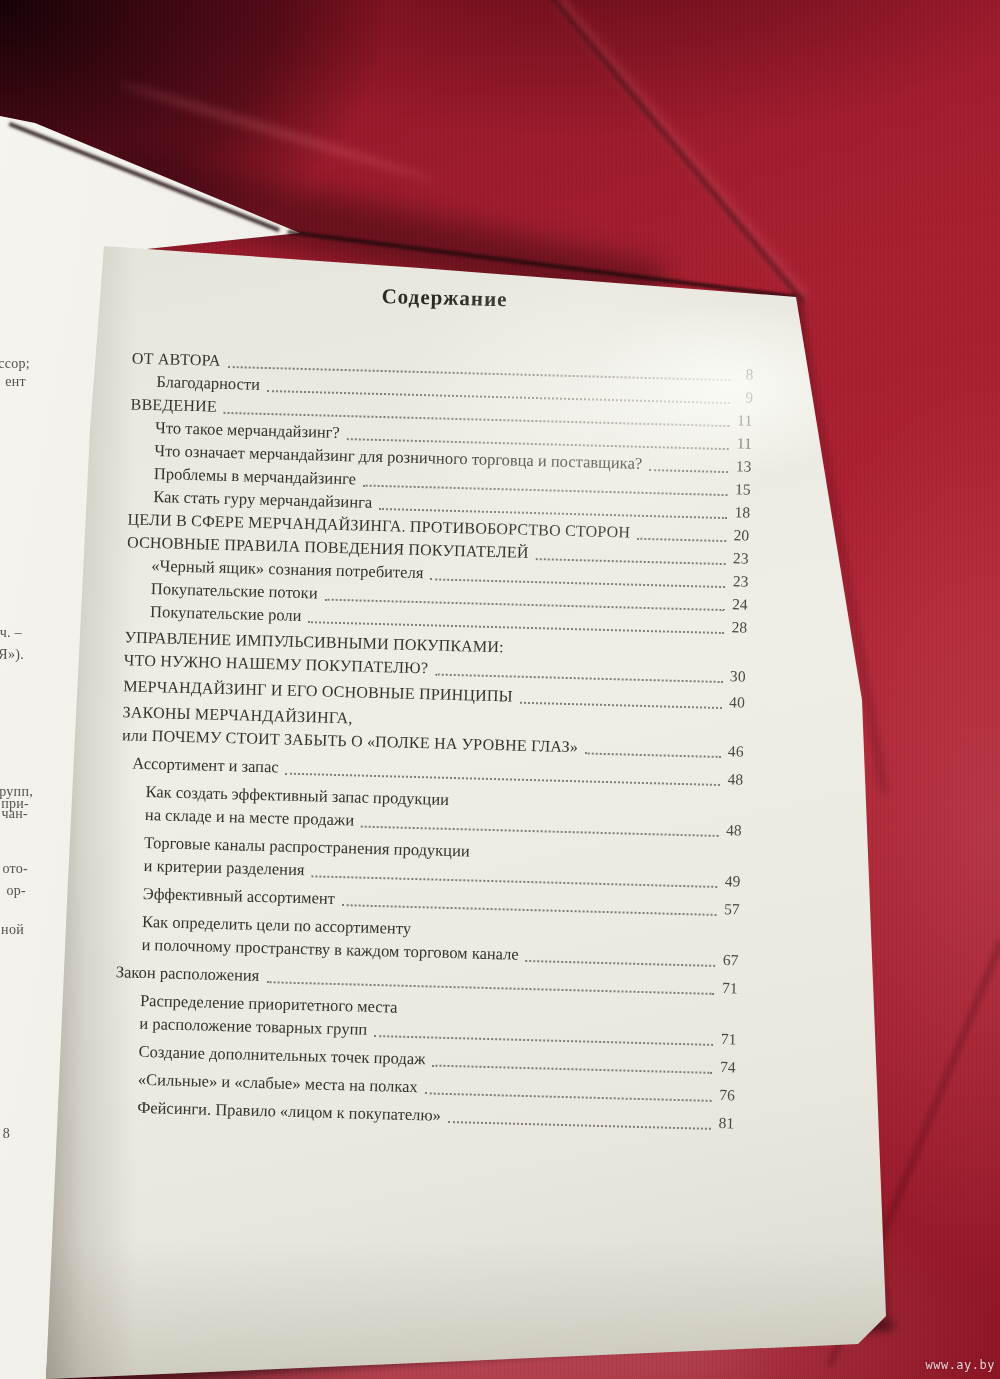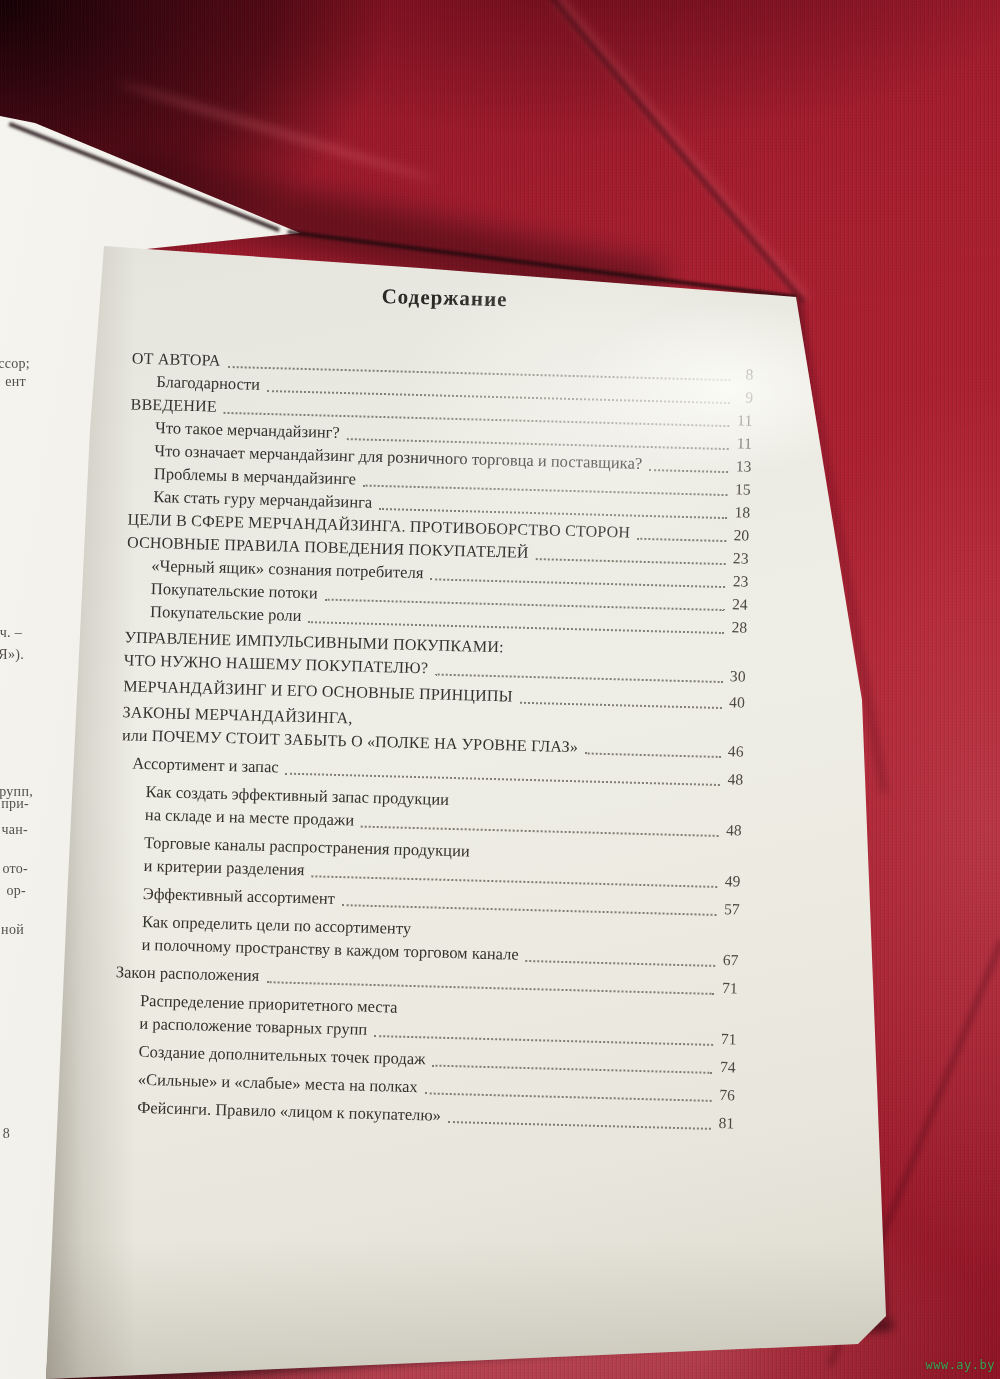--- a/index.html
+++ b/index.html
@@ -80,21 +80,21 @@
   .entry.gap{margin-top:3px;}
   .entry.gap2{margin-top:5px;}
   .ind-1{padding-left:11px;}
   .ind-2{padding-left:25px;}
   .t{white-space:nowrap;}
   .leader{flex:1 1 auto;min-width:14px;border-bottom:2px dotted #6e6a5e;
           margin:0 5px 4px 7px;opacity:.85;}
   .pnum{font-size:15.5px;color:#4c4942;min-width:18px;text-align:right;}
 
   .watermark{position:absolute;right:5px;bottom:7px;font-family:"DejaVu Sans Mono",monospace;
-             font-size:12px;color:#22c55e;opacity:.8;letter-spacing:.5px;
+             font-size:12px;color:#ffffff;opacity:.8;letter-spacing:.5px;
              text-shadow:0 0 2px rgba(80,10,20,.8);}
 </style>
 </head>
 <body>
 
 <div class="canvas">
 
   <div class="fabric"></div>
   <div class="ribs"></div>
   <div class="fold fold-1b"></div>
@@ -108,21 +108,21 @@
   <div class="edge edge-bottom"></div>
   <div class="edge edge-right"></div>
 
   <div class="left-page"></div>
   <div id="fragments">
       <div class="left-frag" style="top: 356px; right: 970px;">ессор;</div>
       <div class="left-frag" style="top: 374px; right: 974px;">ент</div>
       <div class="left-frag" style="top: 625px; right: 978px;">ч. –</div>
       <div class="left-frag" style="top: 647px; right: 976px;">Я»).</div>
       <div class="left-frag" style="top: 784px; right: 967px;">групп,</div>
-      <div class="left-frag" style="top: 806px; right: 972px; margin-top: 16px;">чан-</div>
+      <div class="left-frag" style="top: 806px; right: 972px;">чан-</div>
       <div class="left-frag" style="top: 796px; right: 971px;">при-</div>
       <div class="left-frag" style="top: 861px; right: 972px; text-align: right;">ото-</div>
       <div class="left-frag" style="top: 883px; right: 974px; margin-left: 48px;">ор-</div>
       <div class="left-frag" style="top: 922px; right: 976px;">ной</div>
       <div class="left-frag" style="top: 1126px; right: 990px;">8</div>
     </div>
 
   <div class="edge edge-topleft"></div>
   <div class="edge edge-top"></div>
 

